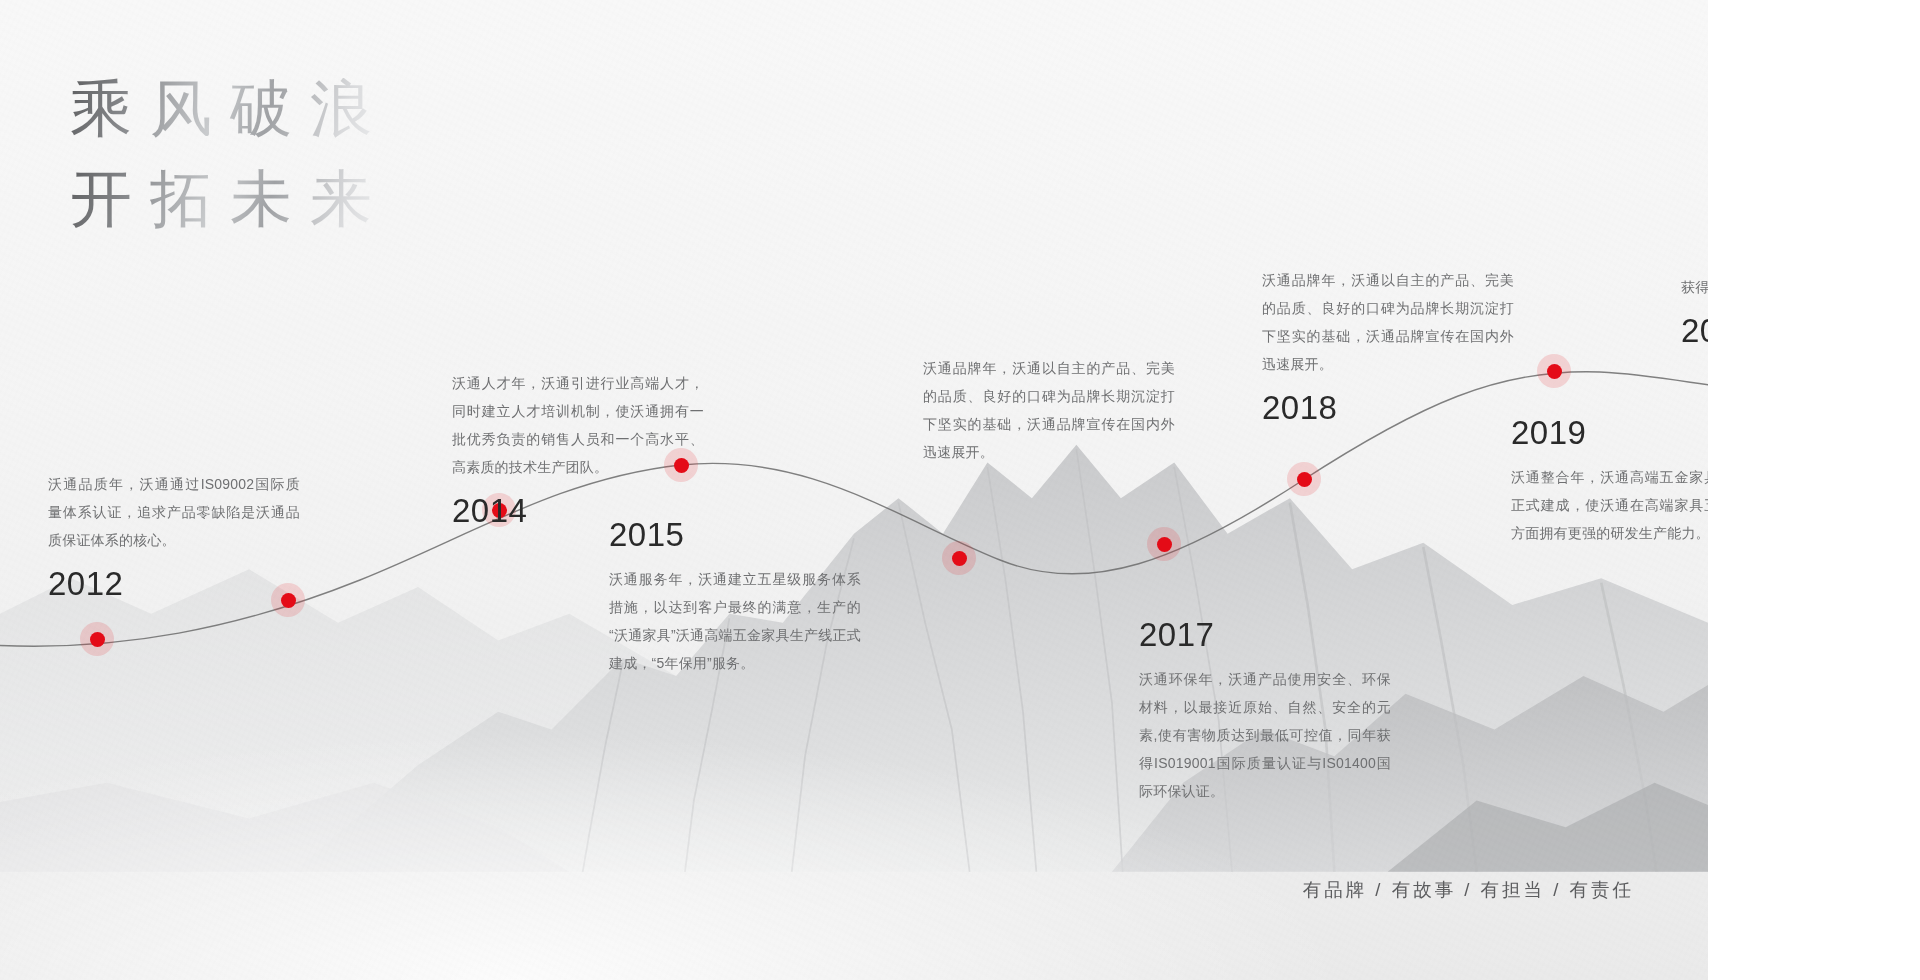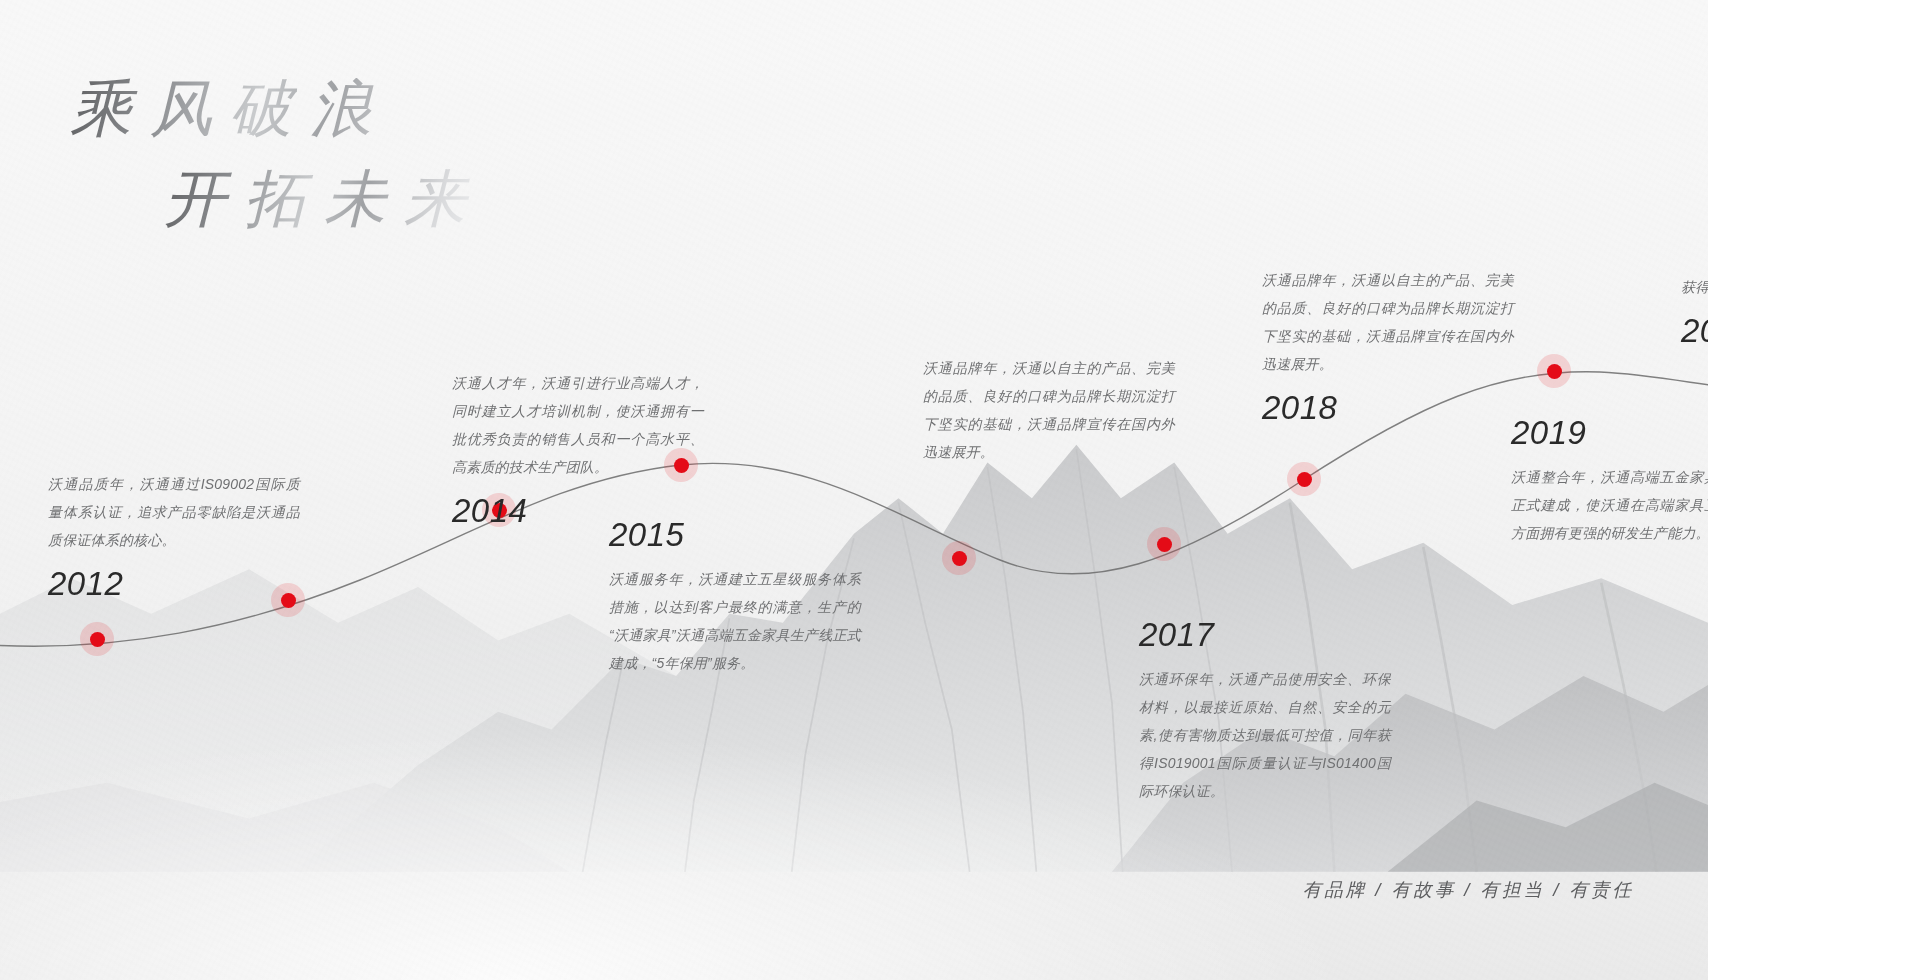--- a/index.html
+++ b/index.html
@@ -7,21 +7,20 @@
     padding: 0;
     background: #ffffff;
   }
   #stage {
     position: relative;
     width: 1708px;
     height: 980px;
     overflow: hidden;
     background: linear-gradient(160deg, #f5f5f5 0%, #fafafa 28%, #f7f7f7 55%, #f2f2f2 100%);
     font-family: "Liberation Sans", "DejaVu Sans", sans-serif;
-    font-style: italic;
     -webkit-font-smoothing: antialiased;
   }
 
   
   .bg-layer {
     position: absolute;
     inset: 0;
     pointer-events: none;
   }
   .bg-sky {
@@ -58,21 +57,20 @@
     letter-spacing: 18px;
     font-weight: 400;
     background: linear-gradient(105deg, #5f6062 0%, #8e9093 22%, #c9cbcd 45%, #9fa1a4 62%, #d9dadc 85%, #eeeff0 100%);
     -webkit-background-clip: text;
     background-clip: text;
     color: transparent;
     -webkit-text-fill-color: transparent;
   }
   .headline .line2 {
     margin-top: 28px;
-    margin-left: 94px;
   }
 
   
   #curve {
     position: absolute;
     left: 0; top: 0;
     width: 1920px;
     height: 980px;
     pointer-events: none;
   }

